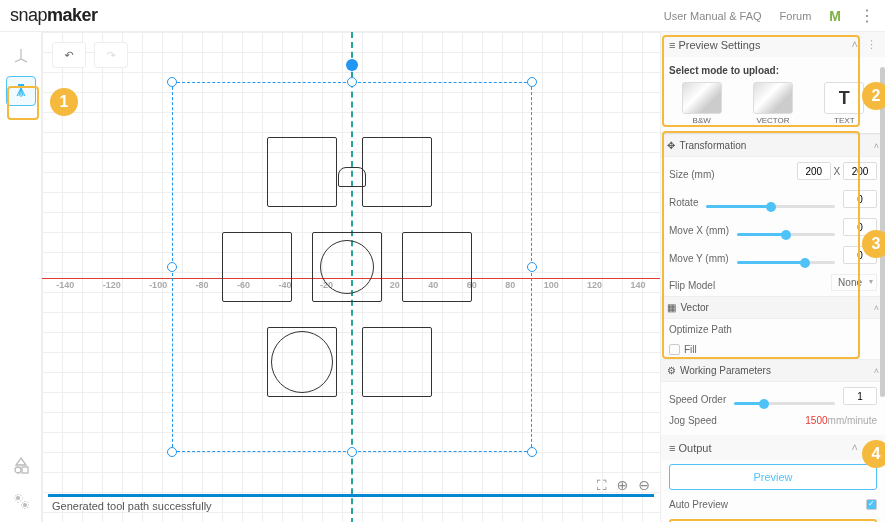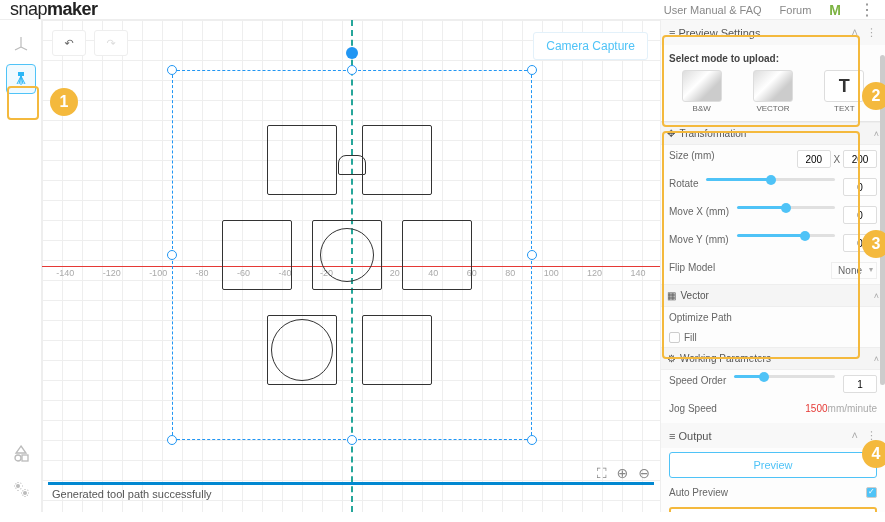--- a/index.html
+++ b/index.html
@@ -1,17 +1,17 @@
 <!DOCTYPE html>
 <html><head>
 <meta charset="utf-8">
 <style>
 * { box-sizing: border-box; margin: 0; padding: 0; font-family: Arial, sans-serif; }
 body { width: 885px; height: 522px; background: #fff; font-size: 11px; color: #444; overflow: hidden; position: relative; }
-.topbar { display: flex; align-items: center; justify-content: space-between; height: 20px; padding: 0 10px; border-bottom: 1px solid #eee; }
+.topbar { display: flex; align-items: center; justify-content: space-between; height: 32px; padding: 0 10px; border-bottom: 1px solid #eee; }
 .logo { font-size: 18px; font-weight: 400; color: #222; letter-spacing: -0.5px; }
 .logo b { font-weight: 700; }
 .toplinks { display: flex; align-items: center; gap: 18px; font-size: 11px; color: #888; }
 .toplinks span { cursor: pointer; }
 .m-icon { color: #7cb342; font-weight: bold; font-size: 14px; }
 .dots { font-size: 16px; line-height: 1; }
 .main { display: flex; height: 492px; }
 .leftbar { width: 42px; display: flex; flex-direction: column; align-items: center; justify-content: space-between; padding: 8px 0; border-right: 1px solid #eee; }
 .leftbar-top, .leftbar-bottom { display: flex; flex-direction: column; gap: 6px; align-items: center; }
 .tool-btn { width: 30px; height: 30px; display: flex; align-items: center; justify-content: center; color: #bbb; cursor: pointer; border: 1px solid transparent; border-radius: 4px; }
@@ -32,36 +32,36 @@
 .h-tl { top: -6px; left: -6px; } .h-tr { top: -6px; right: -6px; }
 .h-bl { bottom: -6px; left: -6px; } .h-br { bottom: -6px; right: -6px; }
 .h-t { top: -6px; left: calc(50% - 5px); } .h-b { bottom: -6px; left: calc(50% - 5px); }
 .h-l { top: calc(50% - 5px); left: -6px; } .h-r { top: calc(50% - 5px); right: -6px; }
 .rot-handle { position: absolute; width: 12px; height: 12px; background: #2196f3; border-radius: 50%; top: -24px; left: calc(50% - 6px); }
 .shapes { position: absolute; inset: 0; pointer-events: none; }
 .puzzle { position: absolute; border: 1.5px solid #333; width: 70px; height: 70px; border-radius: 2px; }
 .circle { position: absolute; border: 1.5px solid #333; border-radius: 50%; }
 .small-shape { position: absolute; width: 28px; height: 20px; border: 1.5px solid #333; border-radius: 8px 8px 2px 2px; }
 .status { position: absolute; bottom: 12px; left: 6px; right: 6px; border-top: 3px solid #0288d1; padding: 3px 4px 0; color: #555; font-size: 11px; }
-.ruler-txt { position: absolute; top: 50%; left: 0; right: 0; display: flex; justify-content: space-around; color: #aaa; font-size: 9px; margin-top: 2px; pointer-events: none; }
+.ruler-txt { position: absolute; top: 50%; left: 0; right: 0; display: flex; justify-content: space-around; color: #aaa; font-size: 9px; margin-top: 2px; pointer-events: none; font-weight: bold; }
 .bottom-ctrl { position: absolute; right: 10px; bottom: 30px; display: flex; gap: 10px; color: #888; font-size: 14px; }
 .bottom-ctrl span { cursor: pointer; }
 .right-panel { width: 225px; background: #fdfdfd; border-left: 1px solid #eee; display: flex; flex-direction: column; overflow: hidden; position: relative; }
 .panel-sec { border-bottom: 1px solid #e5e5e5; }
 .panel-hdr { display: flex; align-items: center; justify-content: space-between; padding: 6px 8px; background: #f8f8f8; font-size: 11px; color: #555; cursor: pointer; gap: 38px; }
 .panel-hdr .ctrls { display: flex; gap: 8px; color: #aaa; }
 .panel-body { padding: 8px; }
 .mode-row { display: flex; gap: 6px; justify-content: space-between; }
 .mode-item { flex: 1; display: flex; flex-direction: column; align-items: center; gap: 2px; cursor: pointer; }
 .mode-thumb { width: 40px; height: 32px; border: 1px solid #ddd; border-radius: 3px; display: flex; align-items: center; justify-content: center; font-size: 18px; font-weight: bold; color: #333; background: linear-gradient(135deg, #ddd 0%, #fff 40%, #ccc 70%); }
 .mode-thumb.txt { background: #fff; }
 .mode-lbl { font-size: 8px; color: #666; }
 .sub-hdr { display: flex; align-items: center; gap: 4px; padding: 5px 6px; background: #f5f5f5; font-size: 10px; color: #555; border-top: 1px solid #eee; border-bottom: 1px solid #eee; }
 .sub-hdr .caret { margin-left: auto; color: #aaa; font-size: 9px; }
-.row { display: flex; align-items: flex-start; justify-content: space-between; padding: 5px 8px; font-size: 10px; color: #666; }
+.row { display: flex; align-items: flex-end; justify-content: space-between; padding: 5px 8px; font-size: 10px; color: #666; }
 .row input[type=text] { width: 34px; height: 18px; border: 1px solid #ddd; border-radius: 2px; text-align: center; font-size: 10px; }
 .slider { flex: 1; margin: 0 8px; height: 3px; background: linear-gradient(90deg, #4fc3f7 50%, #e0e0e0 50%); border-radius: 2px; position: relative; }
 .slider::after { content: ''; position: absolute; width: 10px; height: 10px; background: #4fc3f7; border-radius: 50%; top: -3px; left: 50%; margin-left: -5px; }
 .slider.s1::after { left: 30%; } .slider.s2::after { left: 70%; }
 .slider.s1 { background: linear-gradient(90deg, #4fc3f7 30%, #e0e0e0 30%); }
 .slider.s2 { background: linear-gradient(90deg, #4fc3f7 70%, #e0e0e0 70%); }
 .select { border: 1px solid #eee; padding: 2px 14px 2px 6px; font-size: 10px; position: relative; }
 .select::after { content: '▾'; position: absolute; right: 3px; font-size: 8px; color: #aaa; }
 .checkbox { display: flex; align-items: center; gap: 4px; padding: 4px 8px; font-size: 10px; color: #666; }
 .cb { width: 11px; height: 11px; border: 1px solid #ccc; border-radius: 2px; display: inline-block; }
@@ -139,21 +139,20 @@
         <span>60</span>
         <span>80</span>
         <span>100</span>
         <span>120</span>
         <span>140</span>
     </div>
     <div class="topctrl">
       <div class="icon-btn">↶</div>
       <div class="icon-btn disabled">↷</div>
     </div>
-    <div class="camera-btn">Camera Capture</div>
 
     <div class="selection">
       <div class="rot-handle"></div>
       <div class="handle h-tl"></div>
       <div class="handle h-tr"></div>
       <div class="handle h-bl"></div>
       <div class="handle h-br"></div>
       <div class="handle h-t"></div>
       <div class="handle h-b"></div>
       <div class="handle h-l"></div>

